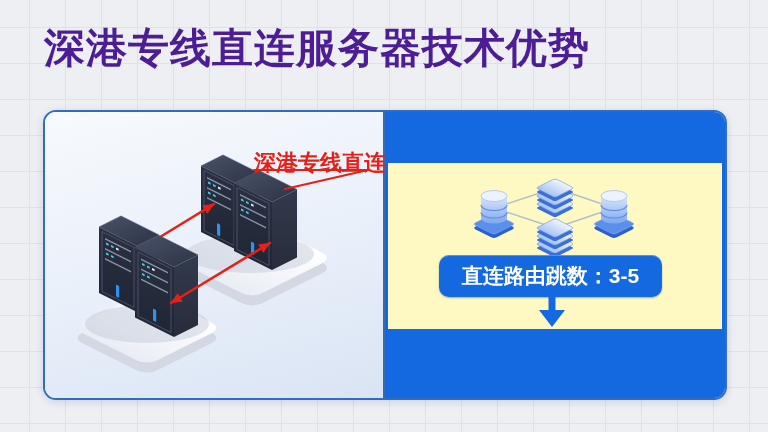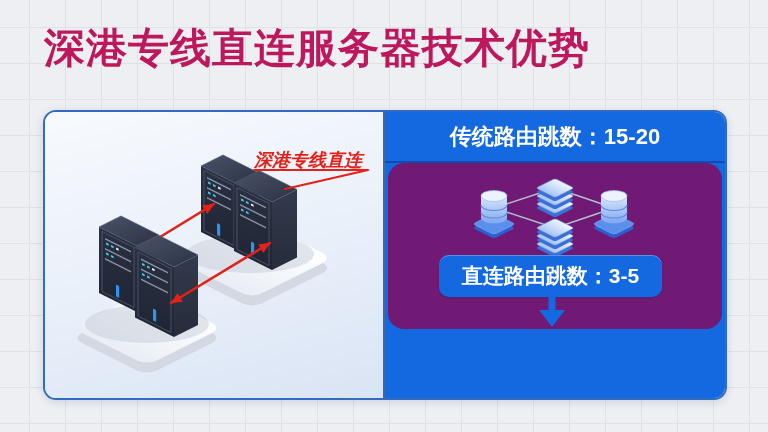--- a/index.html
+++ b/index.html
@@ -8,54 +8,54 @@
     font-family:"Liberation Sans","DejaVu Sans",sans-serif;
     background-color:#edeff3;
     background-image:
       linear-gradient(#dee1e8 1px, transparent 1px),
       linear-gradient(90deg,#dee1e8 1px, transparent 1px);
     background-size:36px 36px;
     background-position:-7px -9px;
   }
   .title{
     position:absolute;left:44px;top:24px;
-    font-size:41px;font-weight:800;color:#be185d;
+    font-size:41px;font-weight:800;color:#4c1d95;
     letter-spacing:1px;line-height:1.2;white-space:nowrap;
   }
   .card{
     position:absolute;left:43px;top:110px;width:684px;height:290px;
     border:2px solid #2f6cc2;border-radius:13px;
     box-sizing:border-box;display:flex;overflow:hidden;
     box-shadow:0 2px 8px rgba(60,80,120,.18);
     background:#fff;
   }
   .left-panel{
     position:relative;width:338px;height:100%;
     background:linear-gradient(165deg,#f7fafd 0%,#e7eef9 60%,#d9e4f4 100%);
     flex:0 0 auto;
   }
   .left-panel svg{position:absolute;left:0;top:0;}
   .conn-label{
     position:absolute;left:209px;top:36px;width:125px;
-    font-size:18px;font-weight:800;color:#e32119;white-space:nowrap;font-style:italic;
+    font-size:22px;font-weight:800;color:#e32119;white-space:nowrap;
   }
   .divider{flex:0 0 2px;background:#376bb0;height:100%;}
   .right-panel{
     position:relative;flex:1 1 auto;height:100%;
     background:#1468e0;
   }
   .band{
     position:absolute;left:0;right:0;display:flex;align-items:center;justify-content:center;
     color:#ffffff;font-weight:800;white-space:nowrap;
   }
   .hdr{top:0;height:51px;font-size:22px;border-bottom:2px solid rgba(10,40,120,.45);box-sizing:border-box;}
   .ftr{top:217px;height:73px;font-size:23px;border-top:2px solid rgba(10,40,120,.45);box-sizing:border-box;}
   .white-area{
     position:absolute;left:3px;top:51px;width:334px;height:166px;
-    background:#701a75;overflow:visible;border-radius:16px;
+    background:#fef9c3;overflow:visible;
   }
   .white-area .net{position:absolute;left:0;top:2px;}
   .direct-box{
     position:absolute;left:51px;top:92px;width:223px;height:42px;
     background:#1468e0;border-radius:10px;
     display:flex;align-items:center;justify-content:center;
     color:#fff;font-size:21px;font-weight:800;white-space:nowrap;
     box-shadow:inset 0 1px 0 rgba(255,255,255,.28), 0 1px 2px rgba(10,40,120,.35);
   }
   .down-arrow{position:absolute;left:144px;top:131px;}
@@ -178,21 +178,20 @@
       <line x1="126" y1="191" x2="225" y2="131" stroke="#e32119" stroke-width="2.6" stroke-linecap="round" marker-start="url(#ah)" marker-end="url(#ah)"></line>
 
       <polyline points="209,58 323,58 240,77" fill="none" stroke="#e32119" stroke-width="2.2" stroke-linejoin="round" stroke-linecap="round"></polyline>
     </svg>
     <div class="conn-label">深港专线直连</div>
   </div>
 
   <div class="divider"></div>
 
   <div class="right-panel">
-    <div class="band hdr">传统路由跳数：15-20</div>
 
     <div class="white-area">
       <svg class="net" width="334" height="100" viewBox="0 0 334 100">
         <defs>
           <linearGradient id="gSlab" x1="0" y1="0" x2="0" y2="1">
             <stop offset="0" stop-color="#f0f5fd"></stop>
               <stop offset="1" stop-color="#a6c4f3"></stop>
           </linearGradient>
           <linearGradient id="gCyl" x1="0" y1="0" x2="0" y2="1">
             <stop offset="0" stop-color="#d9e6fa"></stop>

